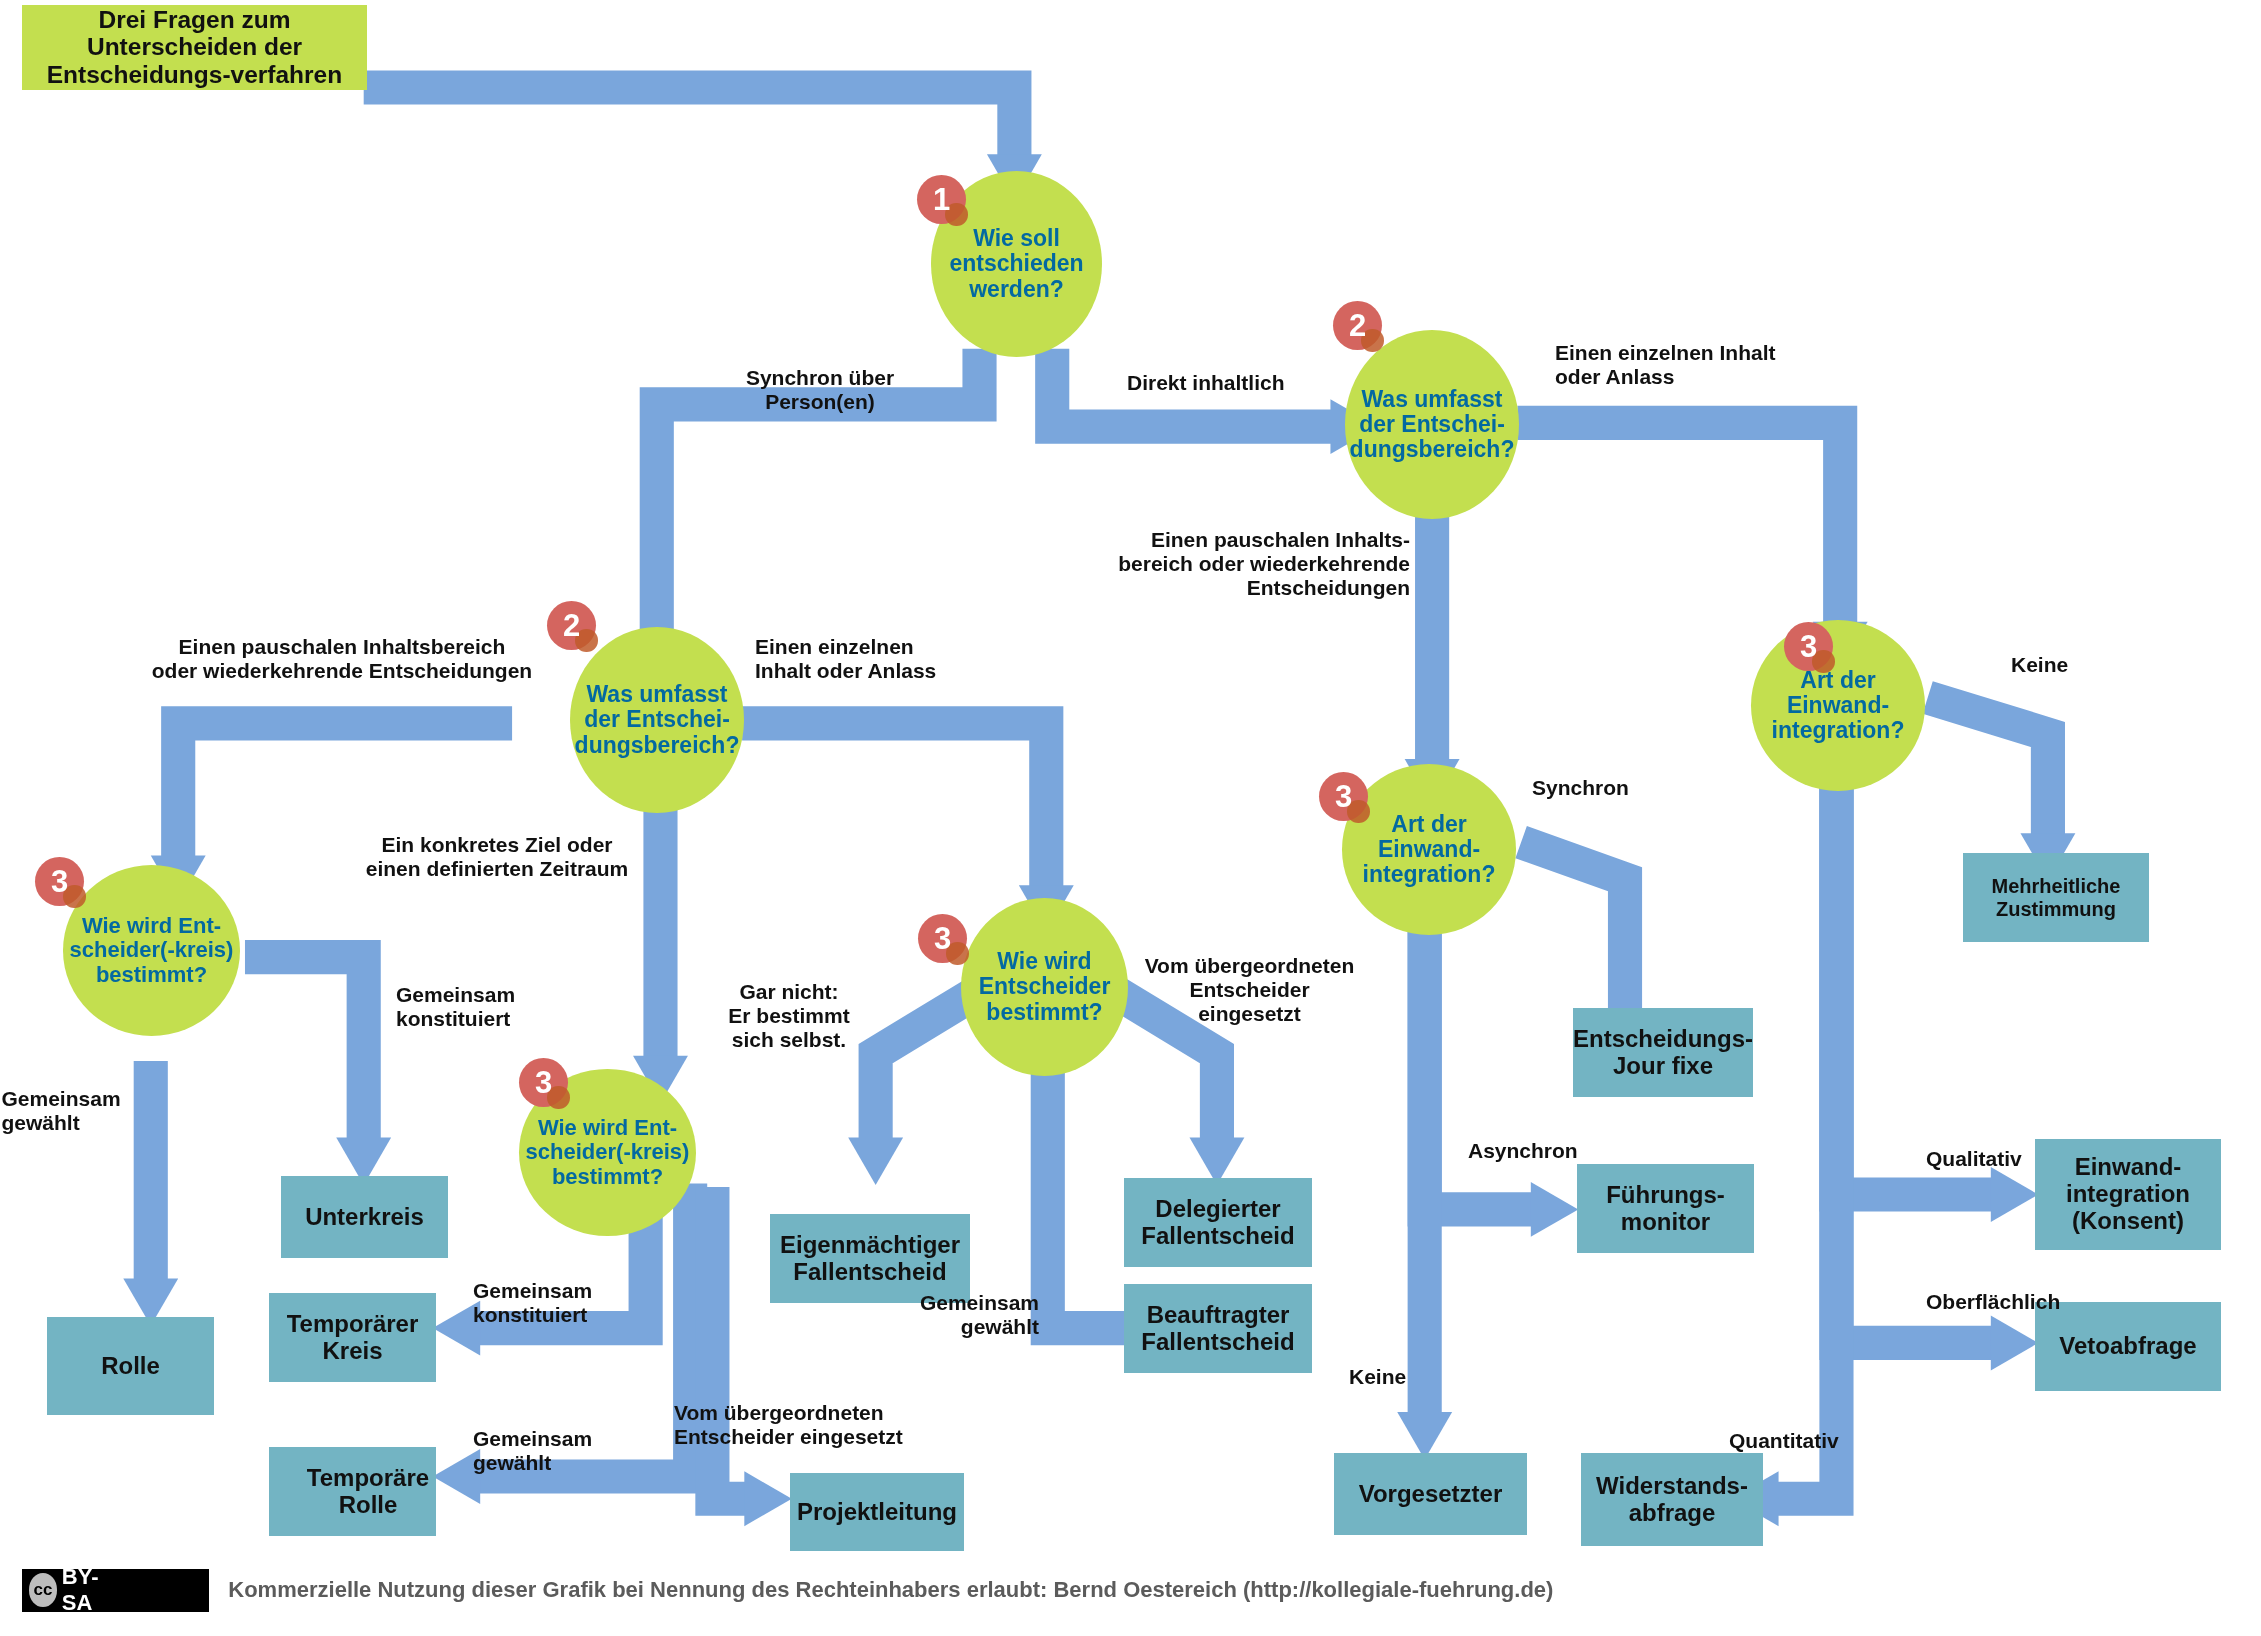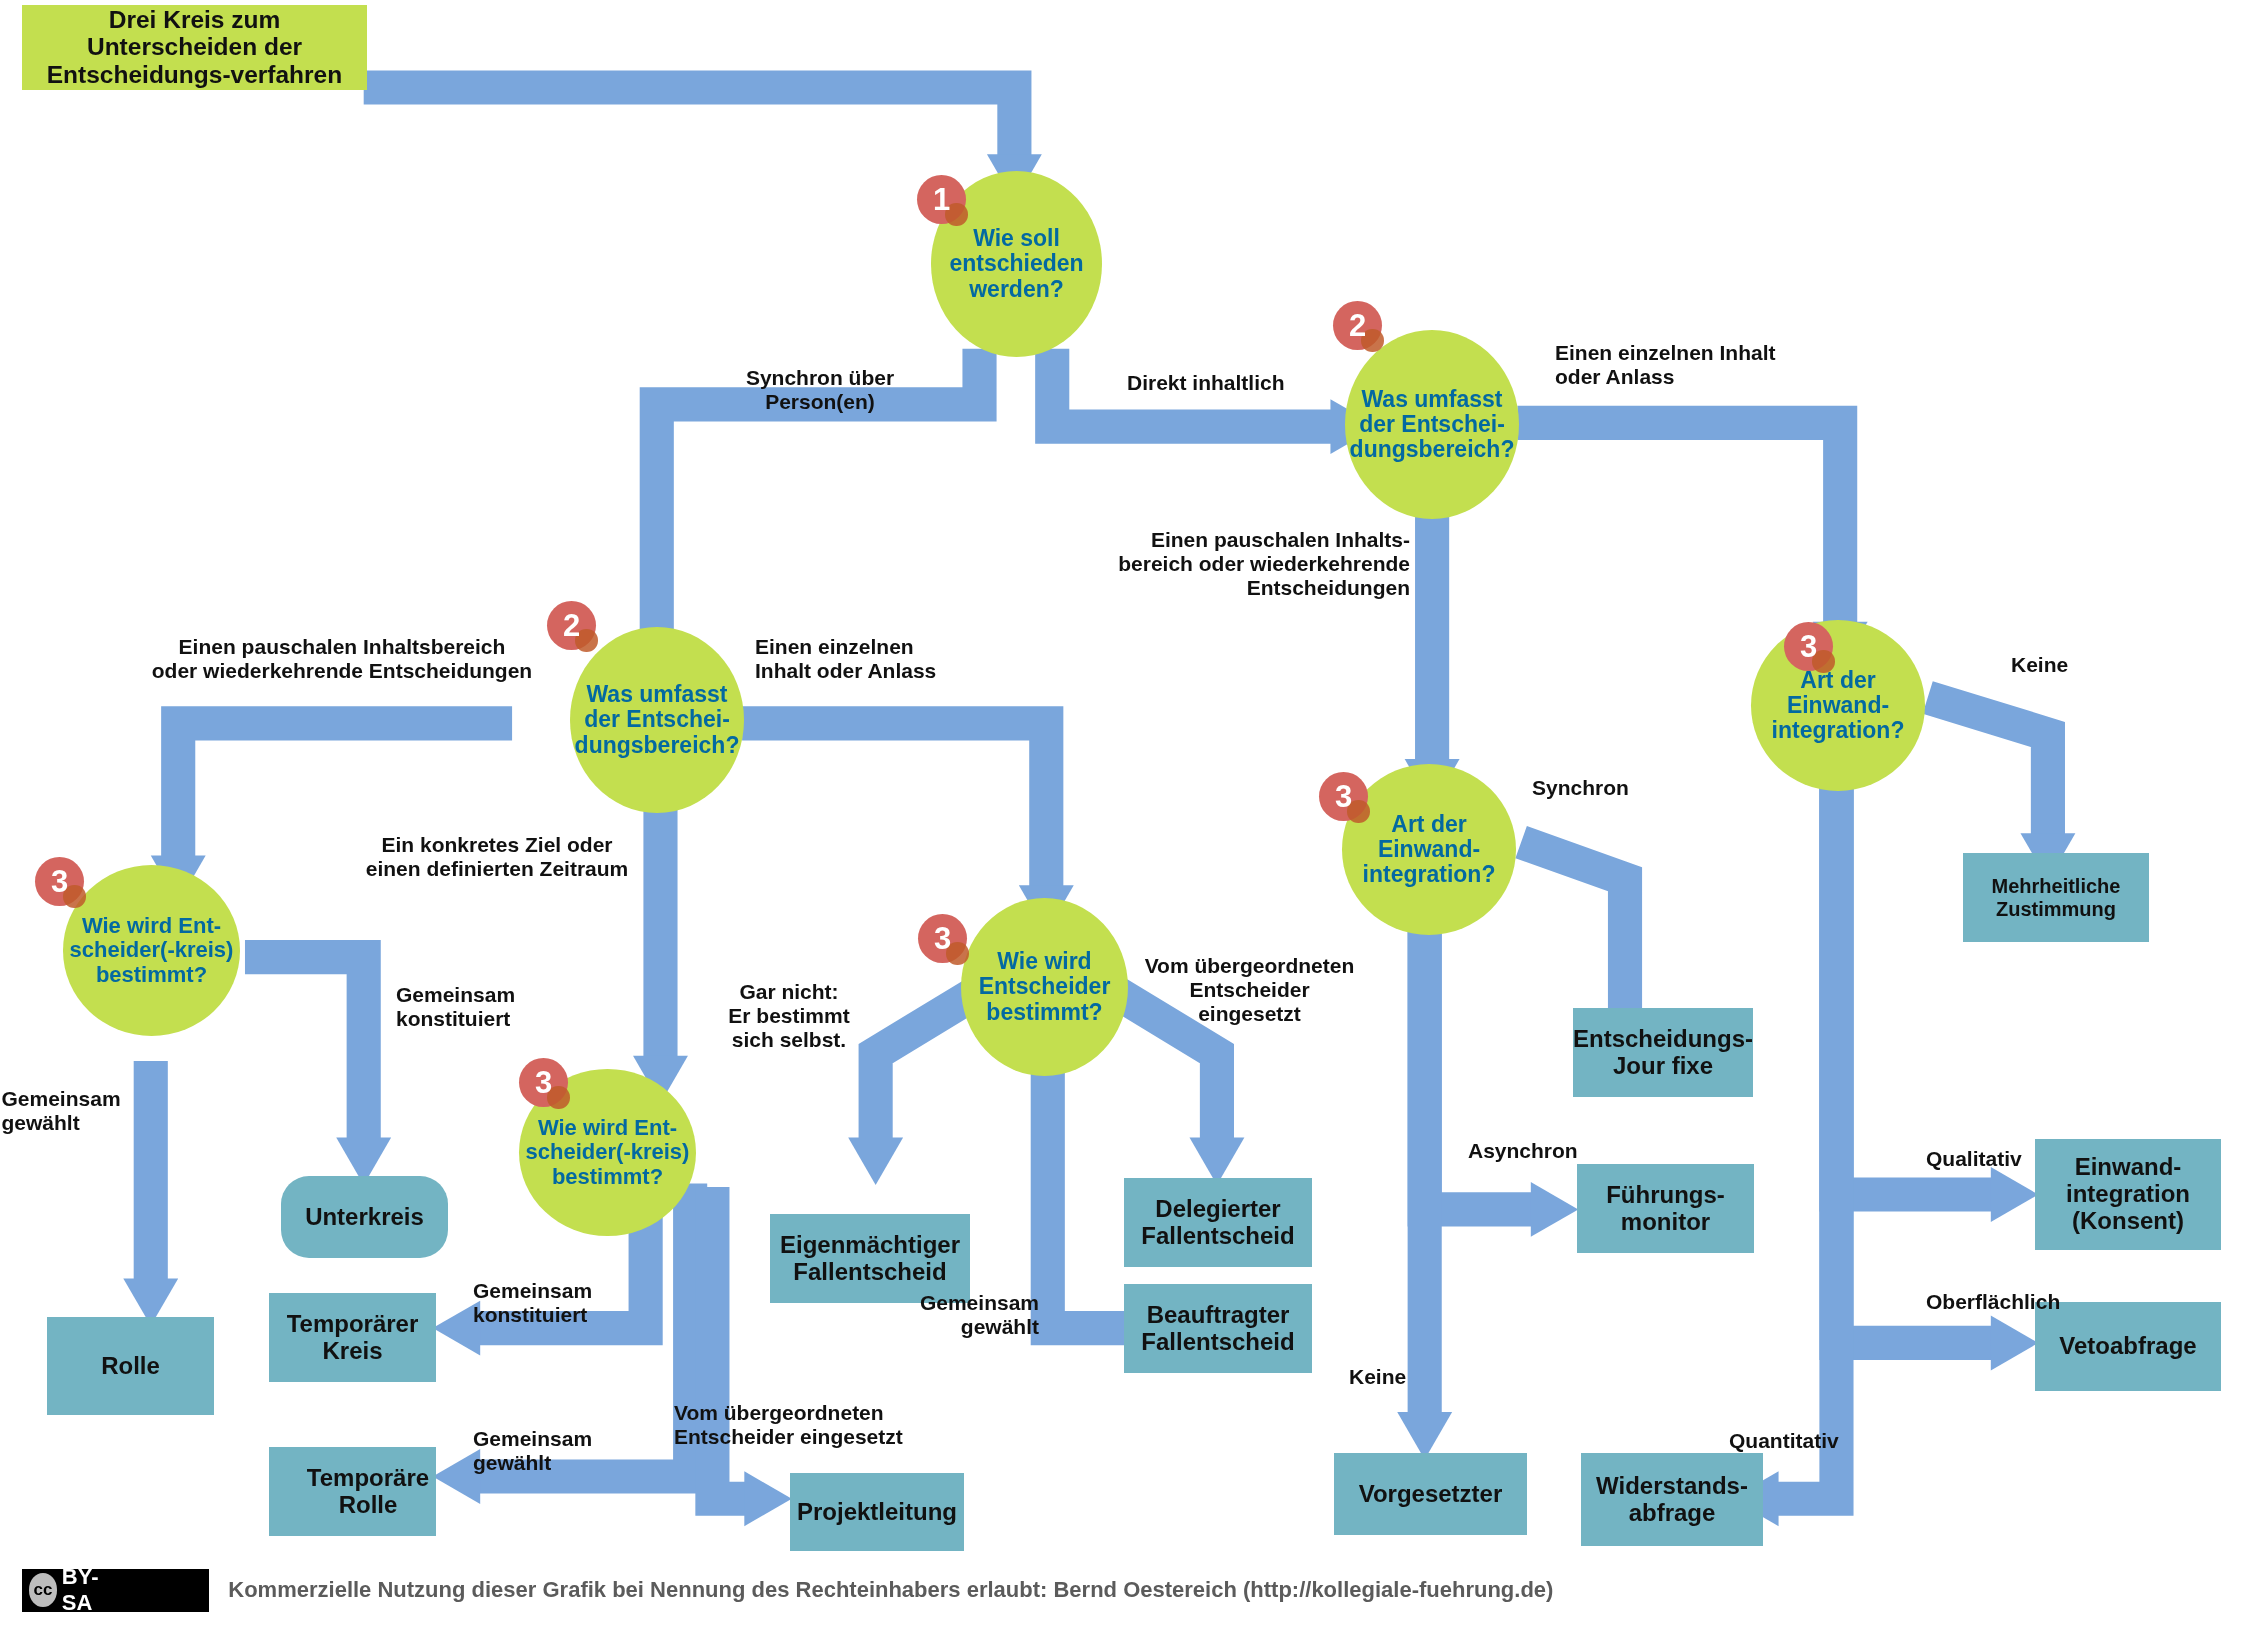--- a/index.html
+++ b/index.html
@@ -141,21 +141,21 @@
     <path class="w" d="M 2475,1060 L 2475,1610 L 2690,1610"></path>
     <polygon class="wh" points="2683,1573 2683,1647 2747,1610"></polygon>
 
     <path class="w" d="M 2475,1060 L 2475,1810 L 2690,1810"></path>
     <polygon class="wh" points="2683,1773 2683,1847 2747,1810"></polygon>
 
     <path class="w" d="M 2475,1060 L 2475,2020 L 2390,2020"></path>
     <polygon class="wh" points="2397,1983 2397,2057 2333,2020"></polygon>
   </svg>
 
-  <div class="title-box" style="left:22px;top:4.5px;width:327px;height:85px;font-size:24.5px;padding:0 9px;">Drei Kreis zum Unterscheiden der Entscheidungs-verfahren</div>
+  <div class="title-box" style="left:22px;top:4.5px;width:327px;height:85px;font-size:24.5px;padding:0 9px;">Drei Fragen zum Unterscheiden der Entscheidungs-verfahren</div>
 
   <div class="node" style="left:931px;top:171px;width:171px;height:186px;font-size:23px;padding:0 19.3px;">
     <span>Wie soll entschieden werden?</span>
   </div>
   <div class="badge" style="left:917px;top:175px;width:49px;height:49px;font-size:31px;">
     <span>1</span>
   </div>
 
   <div class="node" style="left:1345px;top:330px;width:174px;height:189px;font-size:23px;padding:0 12px;">
     <span>Was umfasst der Entschei-dungsbereich?</span>
@@ -203,21 +203,21 @@
     <span>Art der Einwand-integration?</span>
   </div>
   <div class="badge" style="left:1784px;top:622px;width:49px;height:49px;font-size:31px;">
     <span>3</span>
   </div>
 
   <div class="box" style="left:47px;top:1317px;width:167px;height:98px;font-size:24px;">
     <span>Rolle</span>
     </div>
 
-  <div class="box" style="left:281px;top:1176px;width:167px;height:82px;font-size:24px;border-radius:28px;">
+  <div class="box" style="left:281px;top:1176px;width:167px;height:82px;font-size:24px;">
     <span>Unterkreis</span>
     </div>
 
   <div class="box" style="left:269px;top:1293px;width:167px;height:89px;font-size:24px;">
     <span>Temporärer Kreis</span>
     </div>
 
   <div class="box" style="left:269px;top:1447px;width:167px;height:89px;font-size:24px;padding-left:31px;">
     <span>Temporäre Rolle</span>
     </div>

